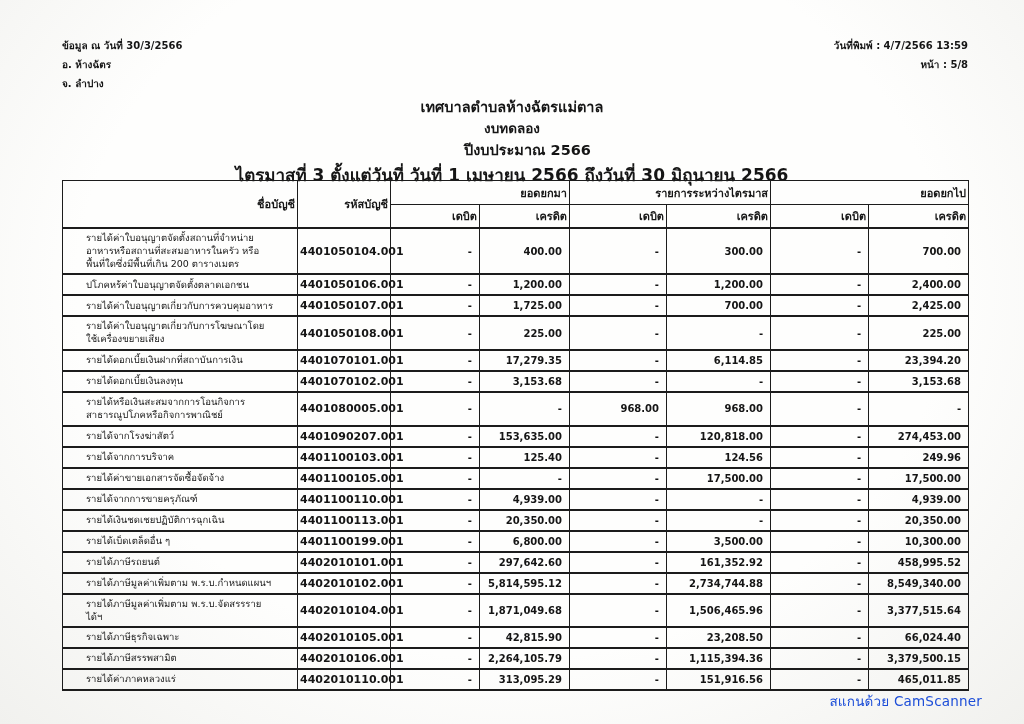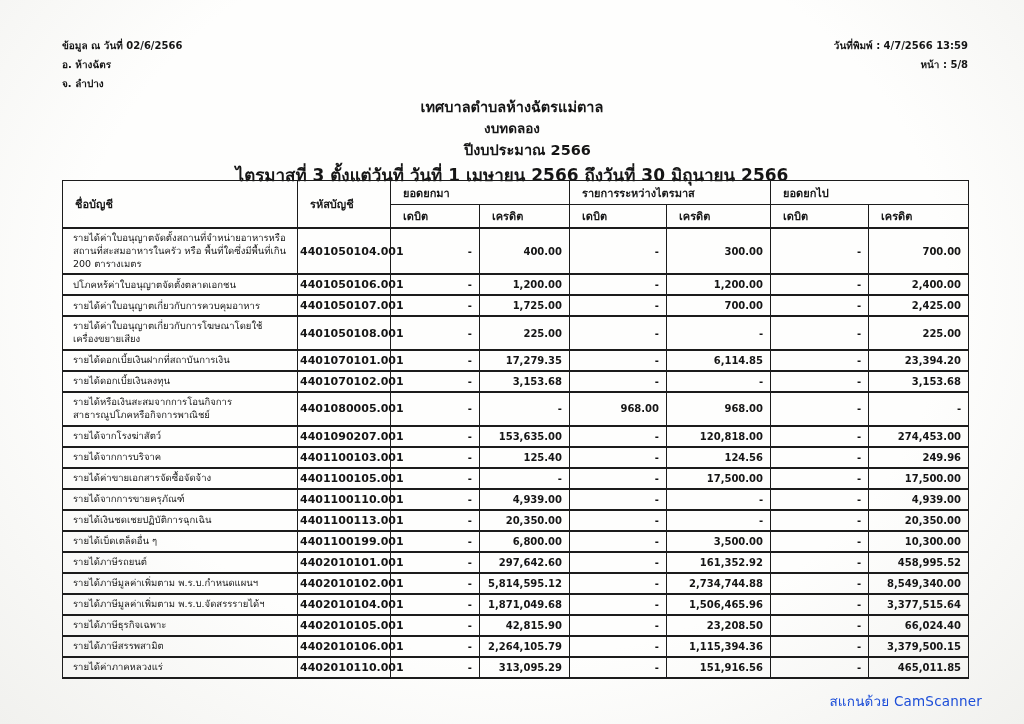--- a/index.html
+++ b/index.html
@@ -24,40 +24,40 @@
     position:absolute; left:0; top:96px; width:100%;
     text-align:center; line-height:1.55;
   }
   .title-1 { font-size:14.5px; font-weight:bold; }
   .title-2 { font-size:13.5px; font-weight:bold; }
   .title-3 { font-size:14.5px; font-weight:bold;margin-left:31px; }
   .title-4 { font-size:17px;  font-weight:bold; }
   .table-wrap { position:absolute; left:62px; top:180px; }
   table { border-collapse:collapse; table-layout:fixed; width:906px; }
   th, td { border:1.4px solid #1c1c1c; vertical-align:middle; }
-  thead th { font-size:11px; font-weight:bold; padding:2px 12px; text-align:left; }
+  thead th { font-size:11px; font-weight:bold; padding:2px 2px; text-align:right; }
   thead tr.group-row th { height:24px; }
   thead tr.sub-row th { height:20px; }
   tbody td { border-top-width:2px; border-bottom-width:2px; }
   td.name {
-    font-size:9.5px; text-align:left; padding:3px 10px;
+    font-size:9.5px; text-align:left; padding:3px 23px;
     line-height:1.35; overflow-wrap:anywhere; word-break:break-word;
   }
   td.code { font-size:11px; font-weight:bold; text-align:center; padding:2px 2px; }
   td.num  { font-size:10px; font-weight:bold; text-align:right; padding:2px 7px; height:21px; }
   .scanner-note {
     position:absolute; right:42px; bottom:12px;
     font-size:13.5px; color:#1d4ed8; letter-spacing:0.2px;
   }
 </style>
 </head>
 <body>
 
 <div class="topleft">
-  <div>ข้อมูล ณ วันที่ 02/6/2566</div>
+  <div>ข้อมูล ณ วันที่ 30/3/2566</div>
   <div>อ. ห้างฉัตร</div>
   <div>จ. ลำปาง</div>
 </div>
 
 <div class="topright">
   <div>วันที่พิมพ์ : 4/7/2566  13:59</div>
   <div>หน้า : 5/8</div>
 </div>
 
 <div class="titles">

